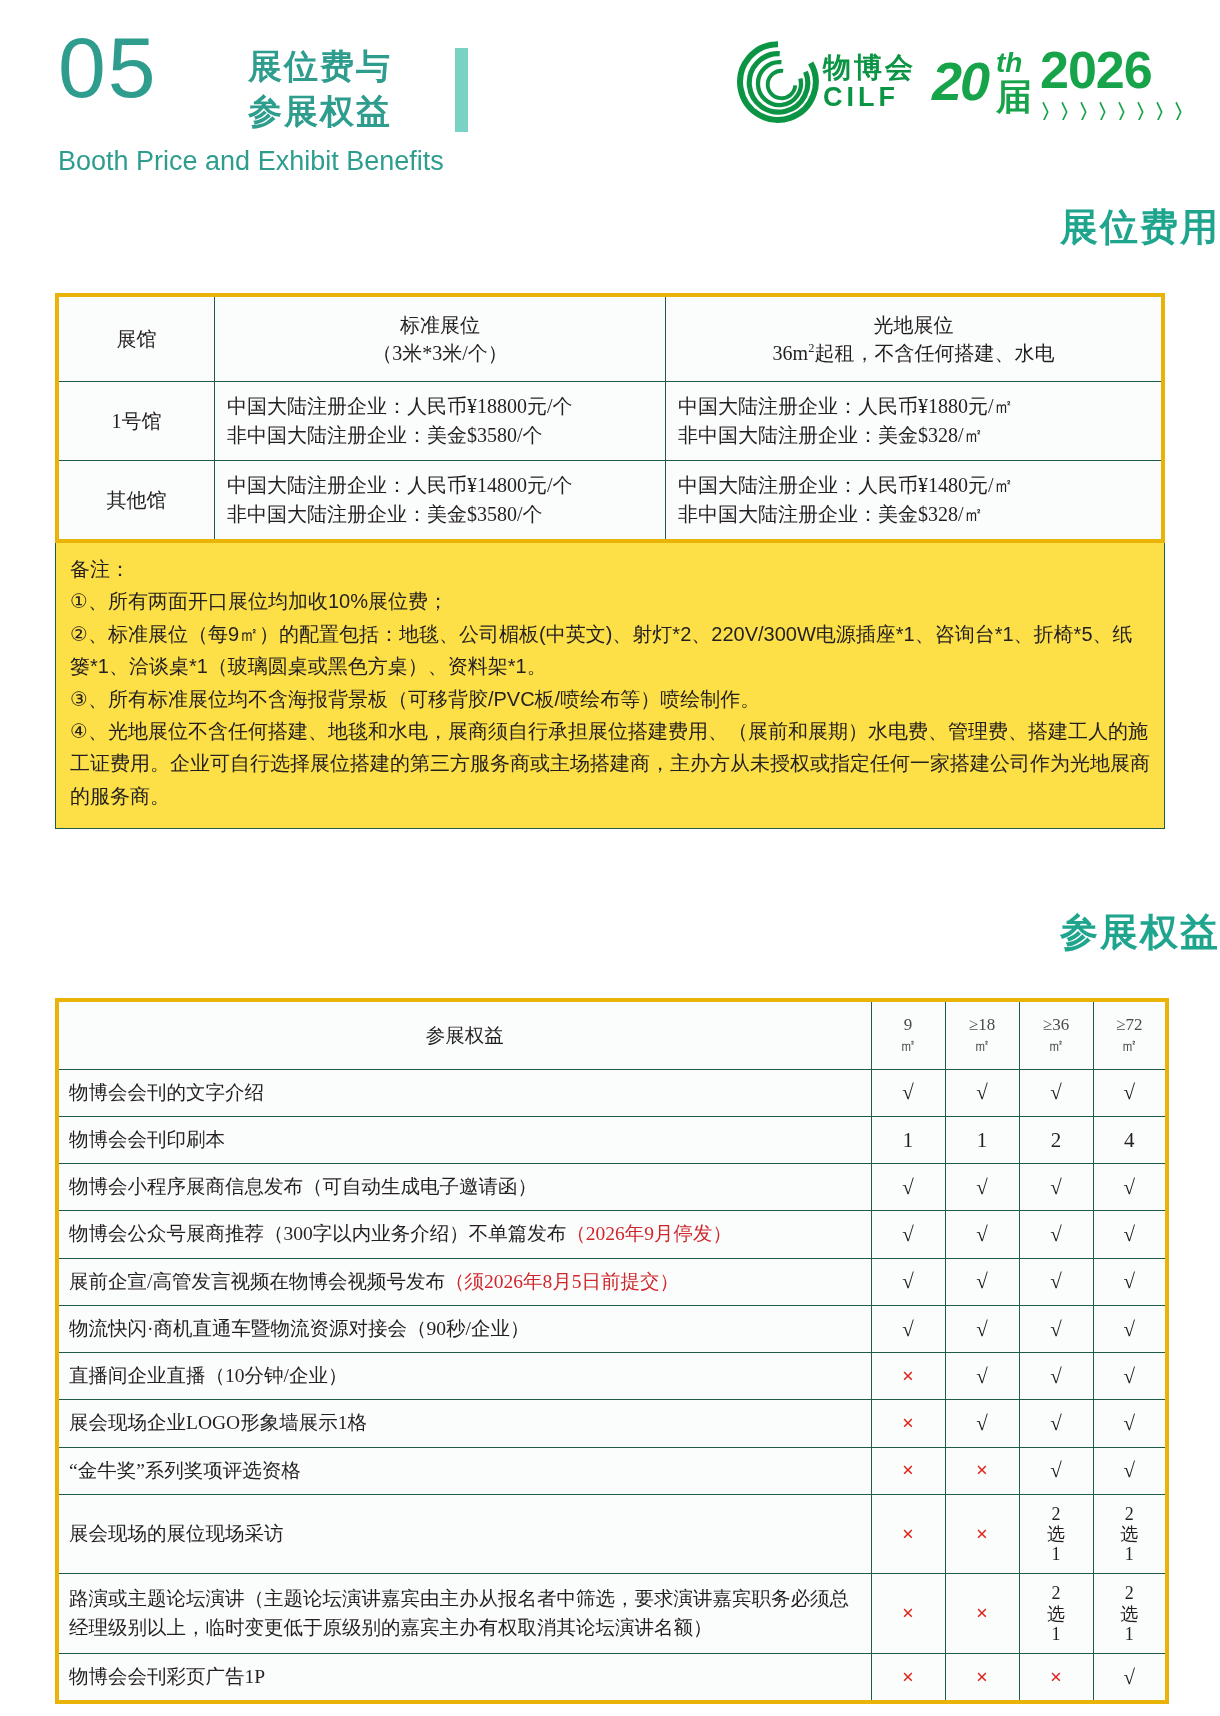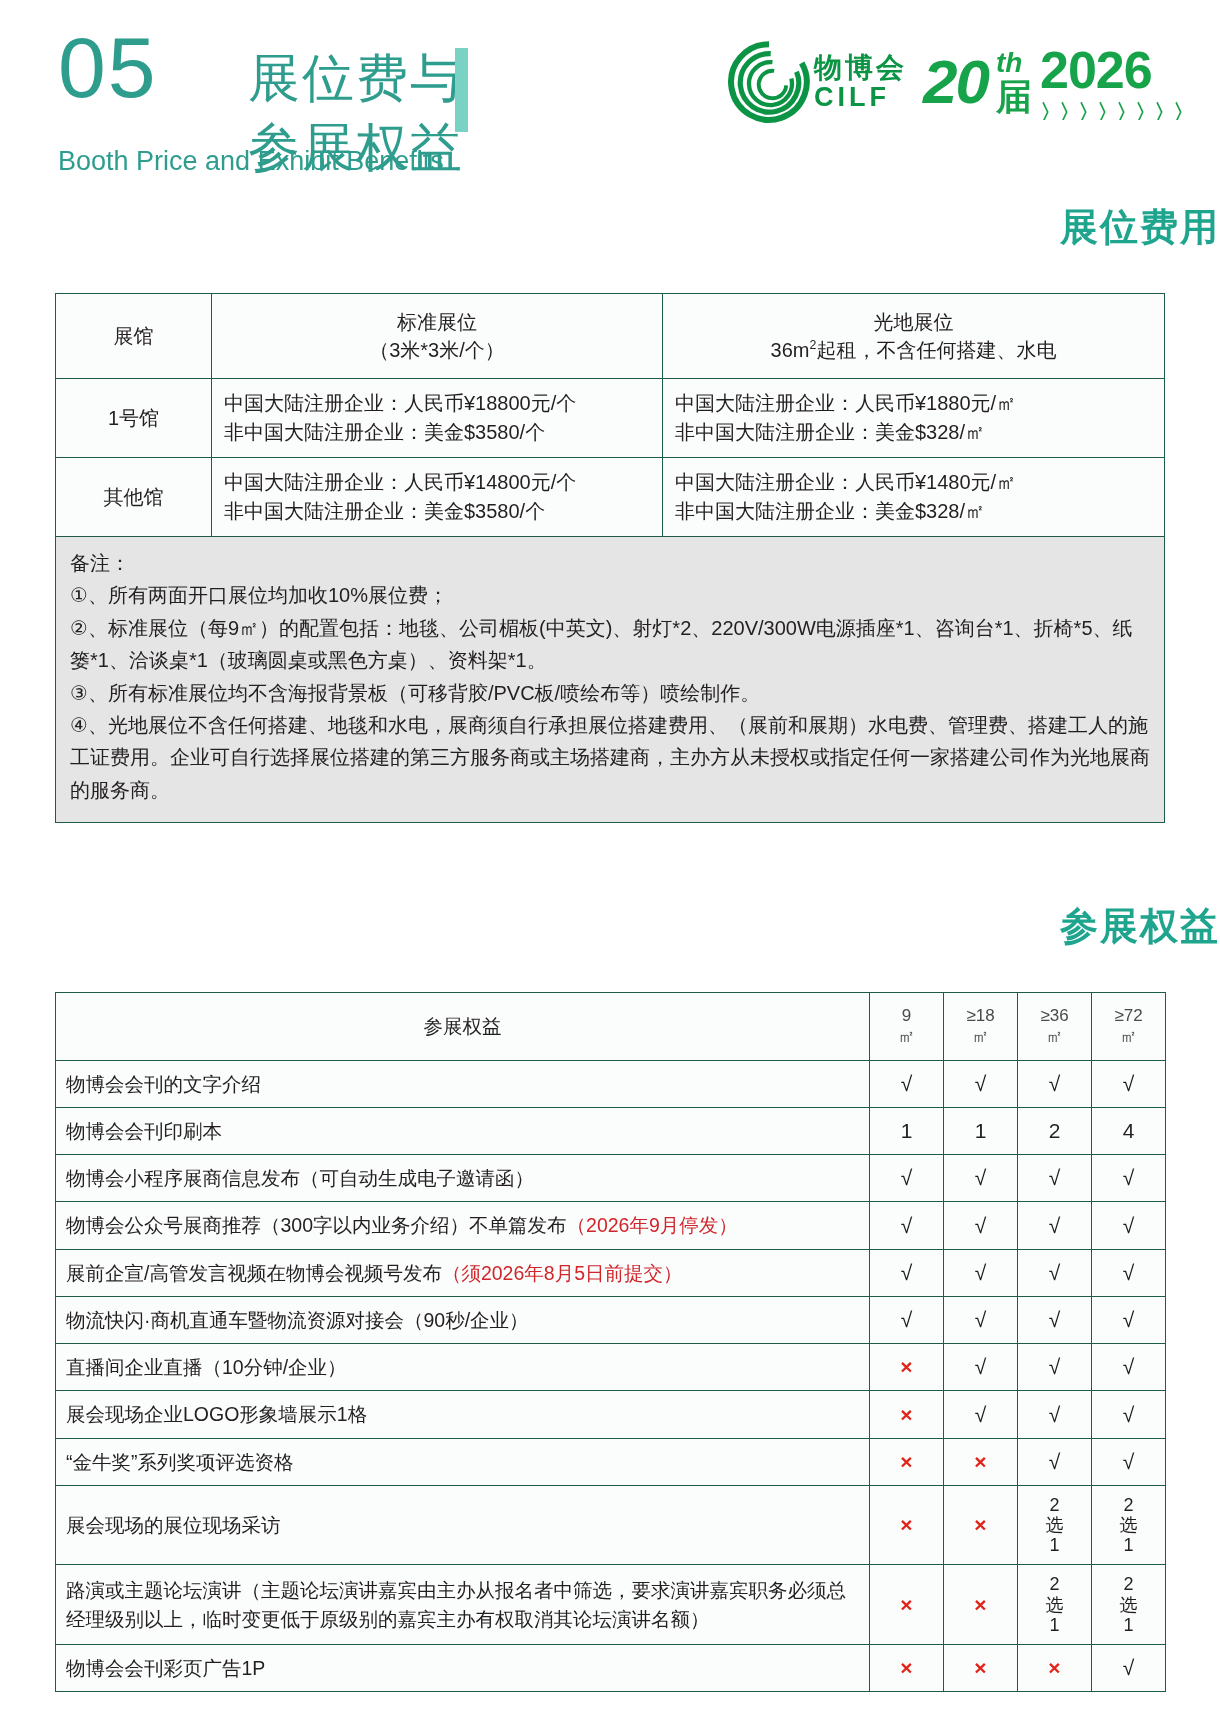--- a/index.html
+++ b/index.html
@@ -28,22 +28,22 @@
     font-size: 86px;
     font-weight: 300;
     letter-spacing: 2px;
     color: #2e9d8e;
     line-height: 1;
   }
   .hdr-cn {
     position: absolute;
     left: 248px;
     top: 44px;
-    font-size: 52px;
-    font-weight: normal;
+    font-size: 34px;
+    font-weight: bold;
     line-height: 1.32;
     color: #2e9d8e;
     letter-spacing: 2px;
   }
   .hdr-bar {
     position: absolute;
     left: 455px;
     top: 48px;
     width: 13px;
     height: 84px;
@@ -83,21 +83,21 @@
     letter-spacing: 3px;
   }
   .logo-cilf {
     font-size: 27px;
     font-weight: bold;
     color: #0b9444;
     letter-spacing: 4px;
     margin-top: 2px;
   }
   .logo-20 {
-    font-size: 62px;
+    font-size: 54px;
     font-style: italic;
     font-weight: bold;
     color: #17a34a;
     line-height: 0.92;
     margin-left: 10px;
     letter-spacing: -2px;
   }
   .logo-thjie {
     display: flex;
     flex-direction: column;
@@ -152,39 +152,40 @@
   #benefit-title { margin-top: 0px; }
 
   
   .tbl-wrap { padding: 0 55px; }
   table {
     border-collapse: collapse;
     width: 1110px;
     table-layout: fixed;
   }
   table.fee, table.benefits {
-    border: 1px solid #eab308;
+    border: 4px solid #eab308;
+    font-family: Liberation Serif, serif;
   }
   .fee td {
     border: 1.5px solid #1f5c46;
     padding: 10px 12px;
     font-size: 20px;
     background: #fbfdfc;
     vertical-align: middle;
   }
   .fee .c-hall { width: 135px; text-align: center; }
   .fee .c-std  { width: 430px; text-align: center; }
   .fee .c-raw  { text-align: center; }
   .fee .val { text-align: left; line-height: 1.45; }
   .fee .hdr-cell { text-align: center; line-height: 1.4; padding: 14px 10px; }
 
   .notes {
     border: 1.5px solid #1f5c46;
     border-top: none;
-    background: #e5e5e5;
+    background: #fde047;
     padding: 10px 14px 16px 14px;
     font-size: 20px;
     line-height: 1.62;
     width: 1110px;
     box-sizing: border-box;
     margin: 0 55px;
   }
   .notes .ln { white-space: normal; }
 
   

